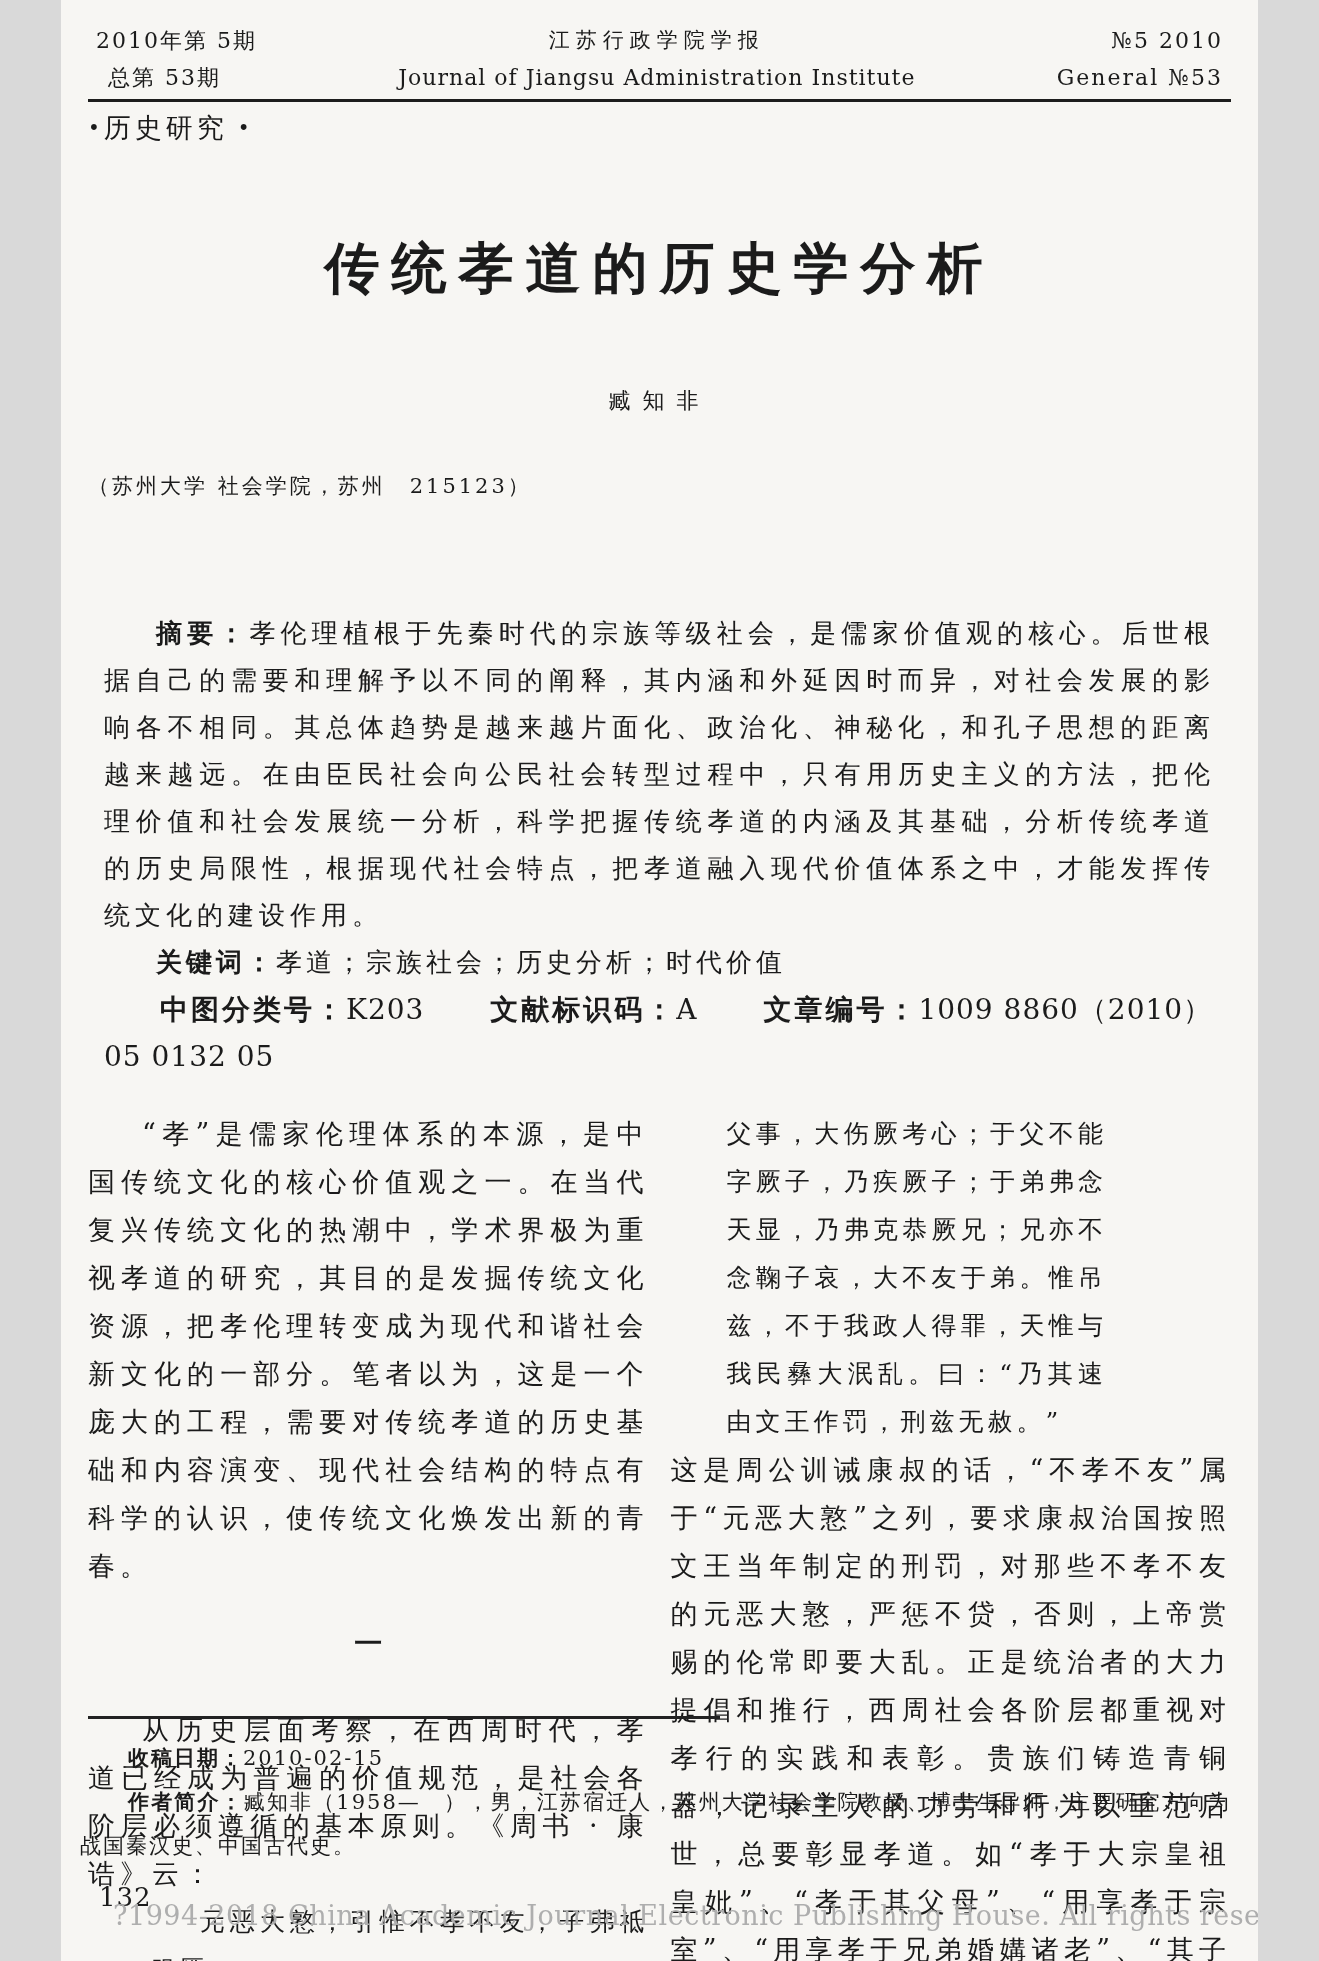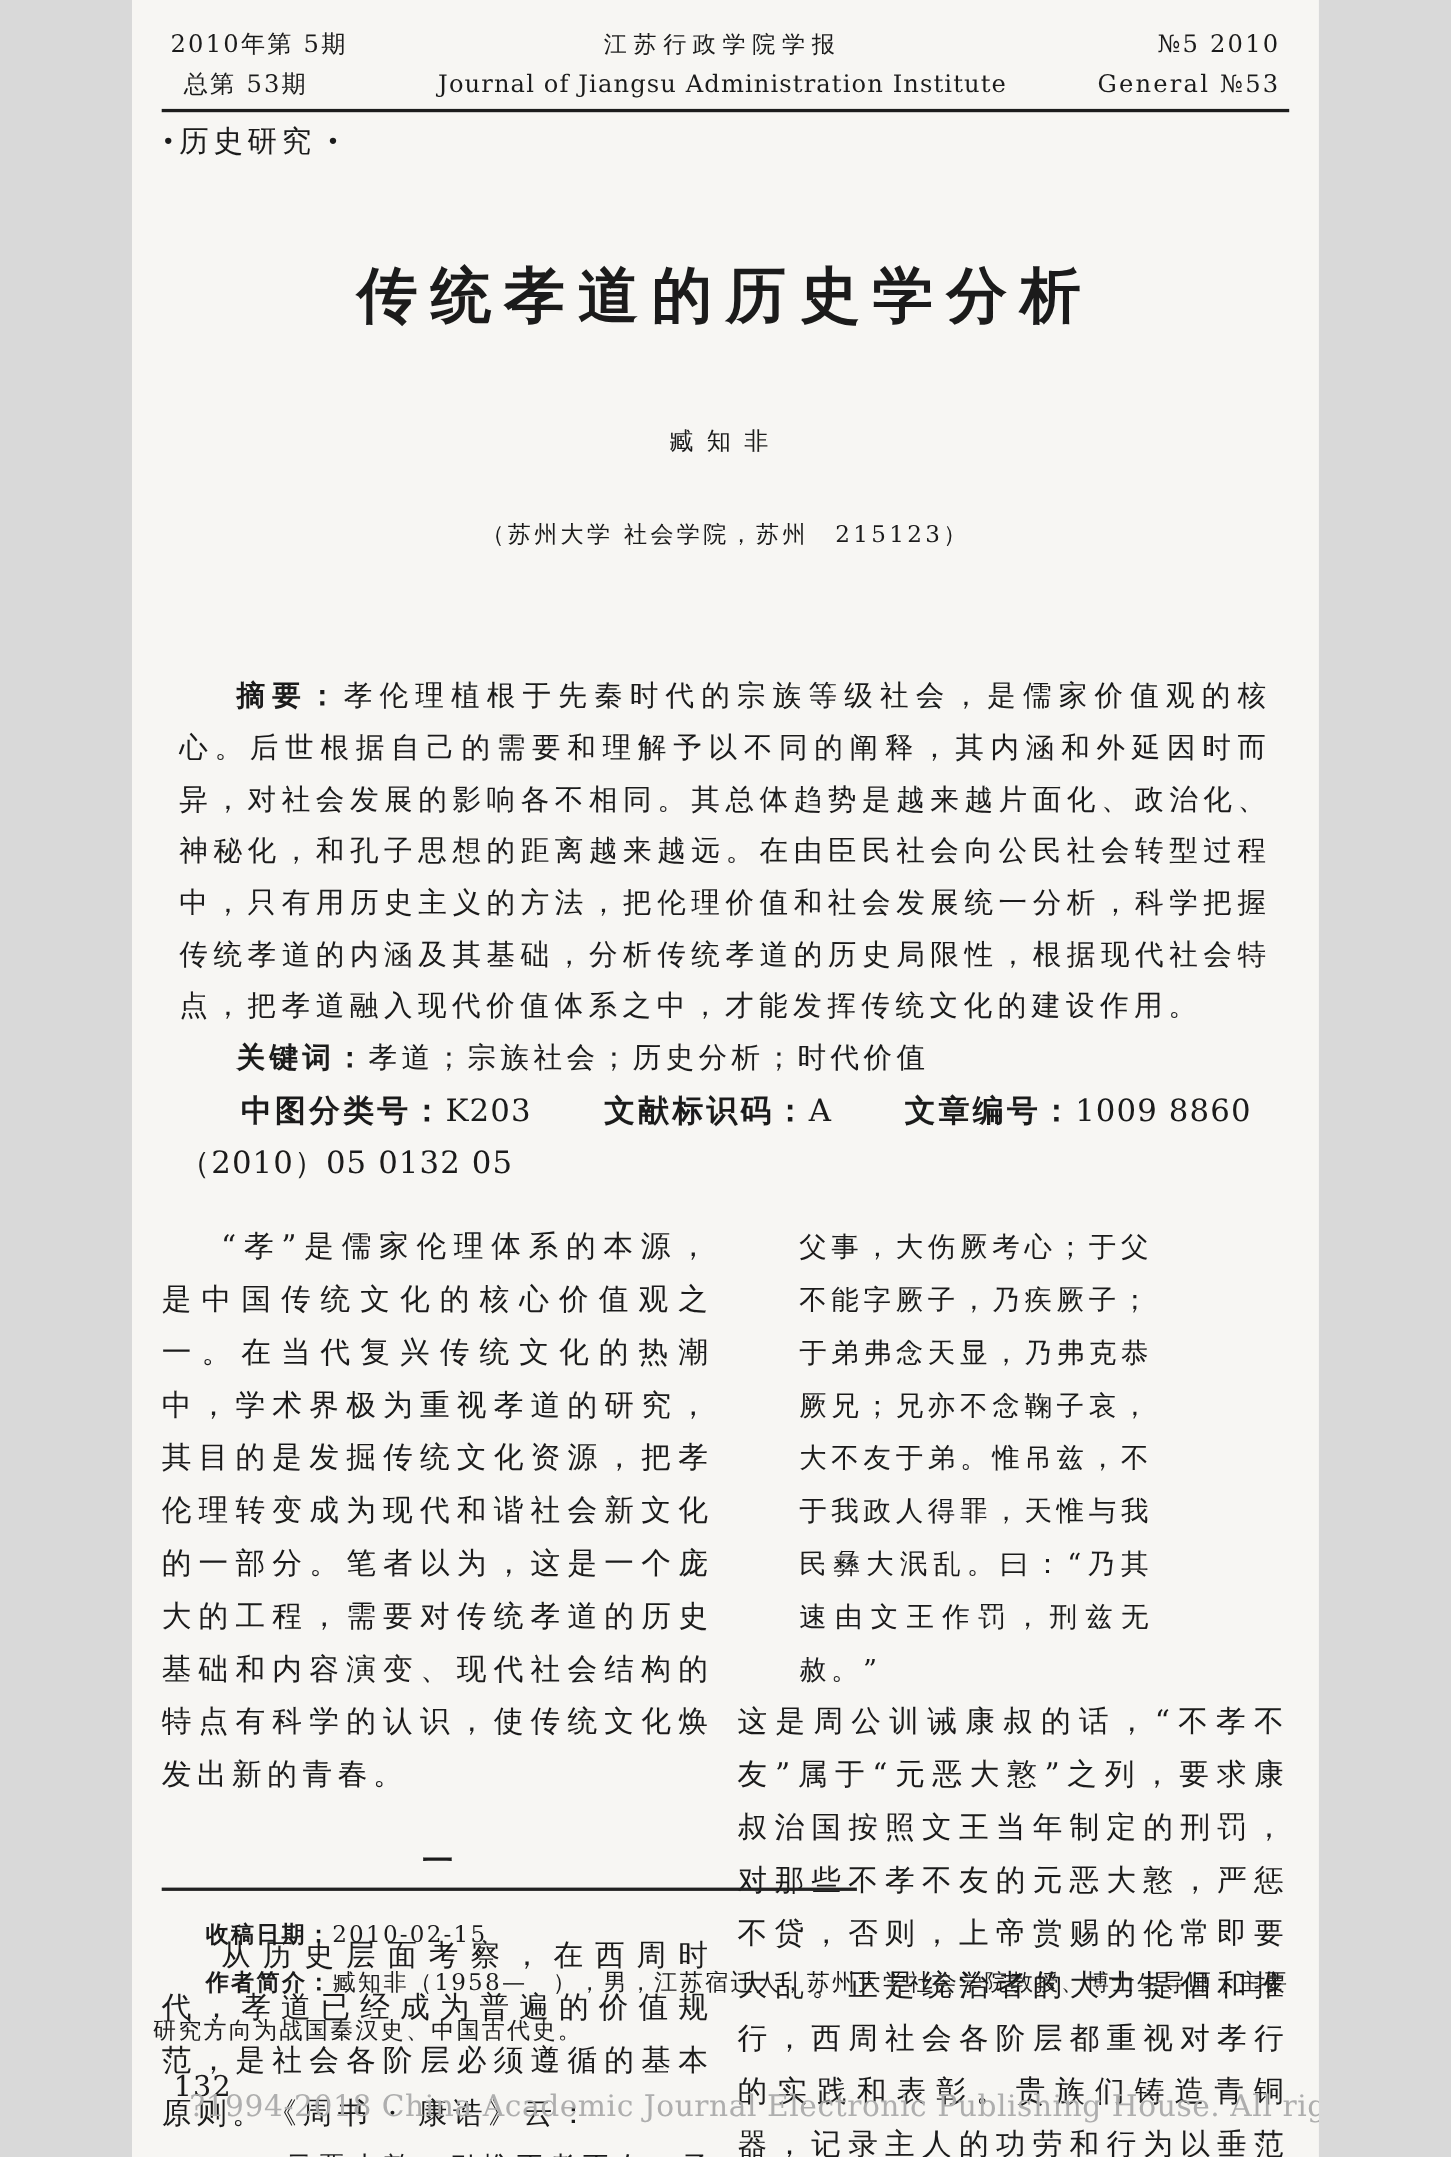--- a/index.html
+++ b/index.html
@@ -1,18 +1,18 @@
 <!DOCTYPE html>
 <html><head>
 <meta charset="utf-8">
 <style>
   * { margin:0; padding:0; box-sizing:border-box; }
   html,body { background:#d9d9d9; }
   .page {
-    width:1079px; height:1961px;
+    width:1197px; height:1961px;
     background:#f7f6f3;
     color:#1b1b1b;
     font-family:"DejaVu Serif","Liberation Serif",serif;
     position:relative; overflow:hidden;
     margin:0 auto;
   }
   .inner { padding:14px 27px 0 27px; }
 
   
   .masthead { display:flex; justify-content:space-between; align-items:flex-start; padding:8px 8px 0 8px; }
@@ -25,21 +25,21 @@
   .mast-right { text-align:right; }
   .header-rule { height:3px; background:#1d1d1d; margin-top:3px; }
 
   .section-label { margin-top:8px; font-size:27px; letter-spacing:4px; }
   .section-label .b { font-size:20px; vertical-align:2px; }
   .section-label .b.r { margin-left:10px; }
 
   
   .title { margin-top:86px; text-align:center; font-size:55px; font-weight:700; letter-spacing:12px; }
   .author { margin-top:80px; text-align:center; font-size:22px; letter-spacing:12px; }
-  .affiliation { margin-top:56px; text-align:center; font-size:21px; letter-spacing:3px; }
+  .affiliation { margin-top:56px; text-align:left; font-size:21px; letter-spacing:3px; }
 
   
   .abstract {
     margin-top:110px; padding:0 16px;
     font-size:26px; line-height:47px; letter-spacing:5px;
     text-align:justify; text-indent:2em; word-break:break-all;
   }
   .bold { font-weight:700; }
   .kwline { padding:0 16px; text-indent:2em; font-size:26px; line-height:47px; letter-spacing:4px; }
   .metaline { padding:0 16px; text-indent:2em; font-size:28px; line-height:47px; letter-spacing:3px; }

